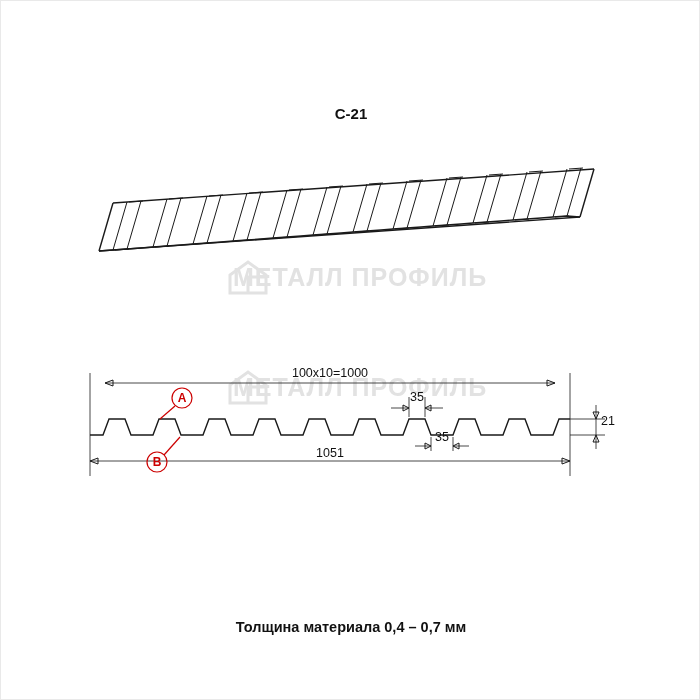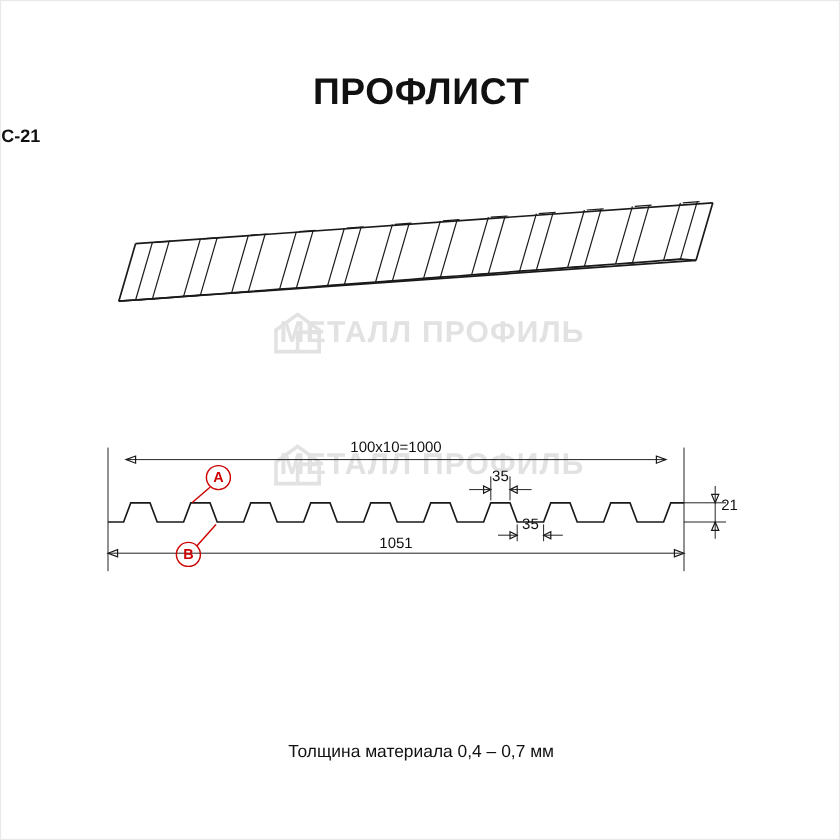--- a/index.html
+++ b/index.html
@@ -31,21 +31,21 @@
     font-size: 31px;
     font-weight: bold;
     letter-spacing: 0.5px;
     color: #111111;
   }
   .subtitle {
     position: absolute;
     top: 104px;
     left: 0;
     width: 700px;
-    text-align: left;
+    text-align: center;
     font-size: 15px;
     font-weight: bold;
     color: #111111;
   }
   .iso-wrap {
     position: absolute;
     top: 150px;
     left: 80px;
     width: 545px;
     height: 130px;
@@ -57,21 +57,21 @@
     width: 560px;
     height: 150px;
   }
   .footer {
     position: absolute;
     top: 618px;
     left: 0;
     width: 700px;
     text-align: center;
     font-size: 14.5px;
-    font-weight: normal;
+    font-weight: bold;
     color: #111111;
   }
   .wm {
     position: absolute;
     pointer-events: none;
     color: #e2e2e2;
     font-size: 25px;
     font-weight: bold;
     letter-spacing: 1px;
     white-space: nowrap;
@@ -98,21 +98,20 @@
     font-size: 12px;
     font-weight: bold;
     fill: #cc0000;
   }
 </style>
 </head>
 <body>
 
 <div class="page">
 
-  <div class="title">ПРОФЛИСТ</div>
   <div class="subtitle">С-21</div>
 
   <div class="iso-wrap">
     <svg width="545" height="130" viewBox="0 0 545 130">
 
       <path class="ln med" d="M32,52 L513,18"></path>
 
       <path class="ln med" d="M18,100 L499,66"></path>
 
       <path class="ln med" d="M32,52 L18,100"></path>

